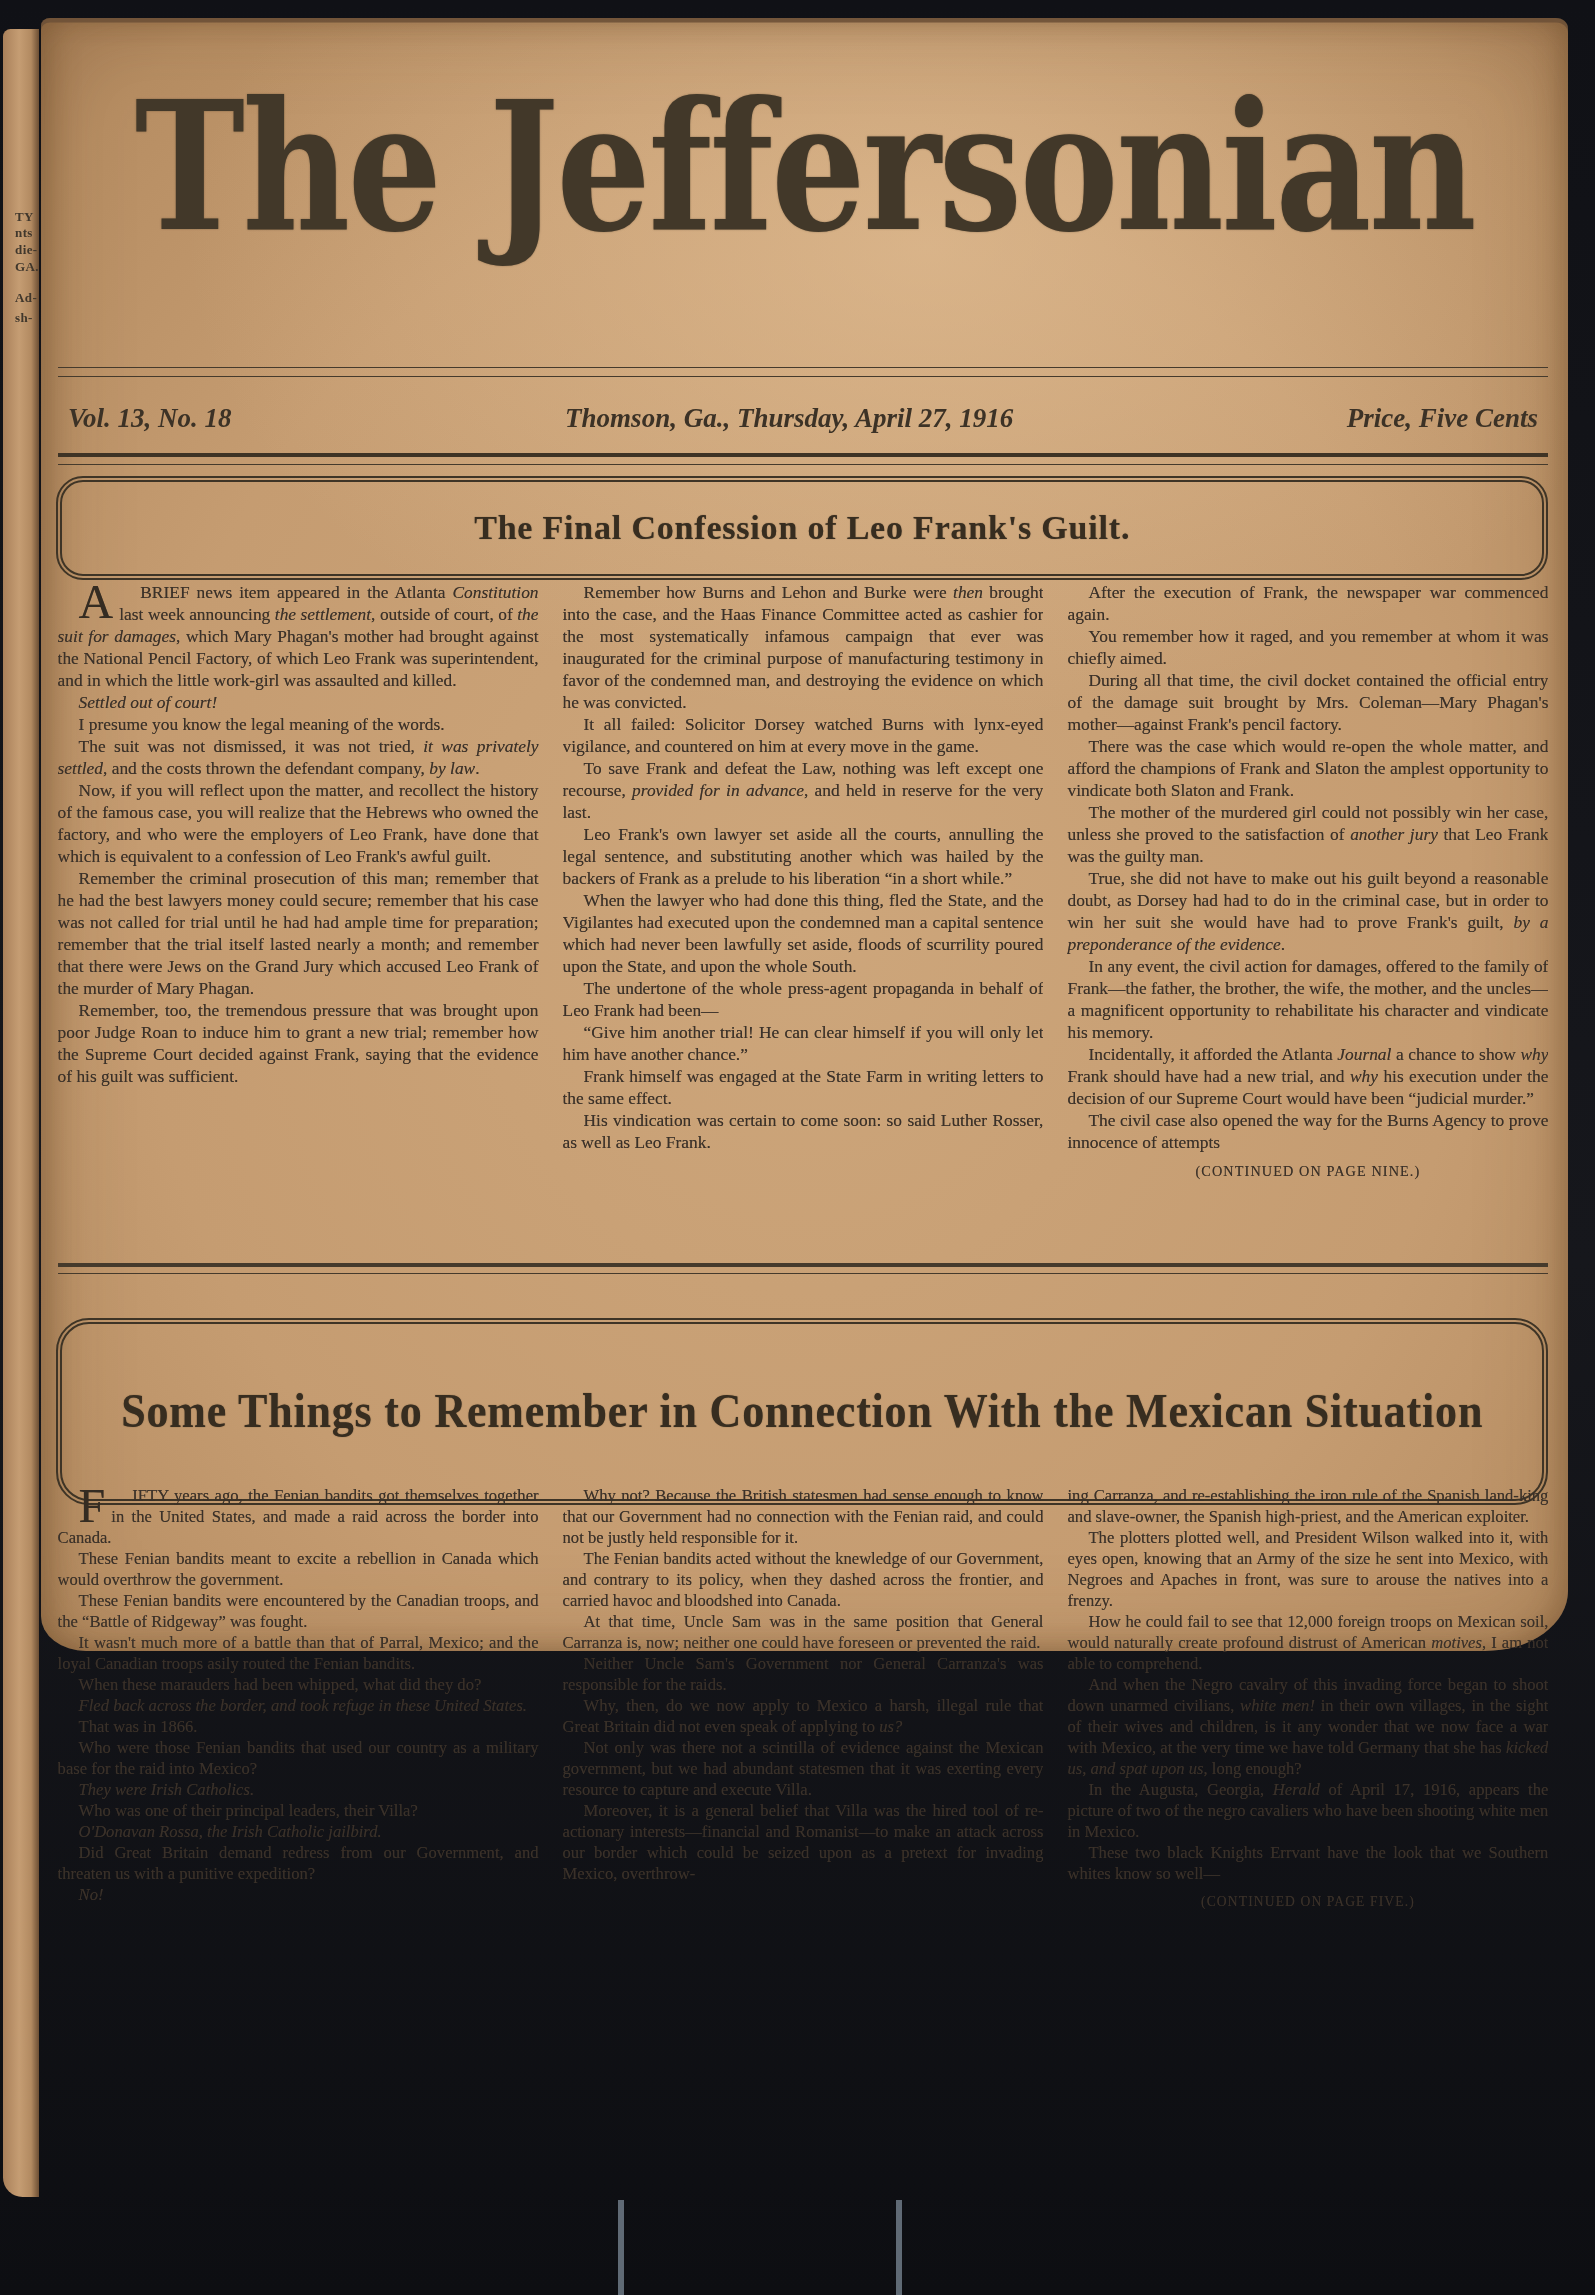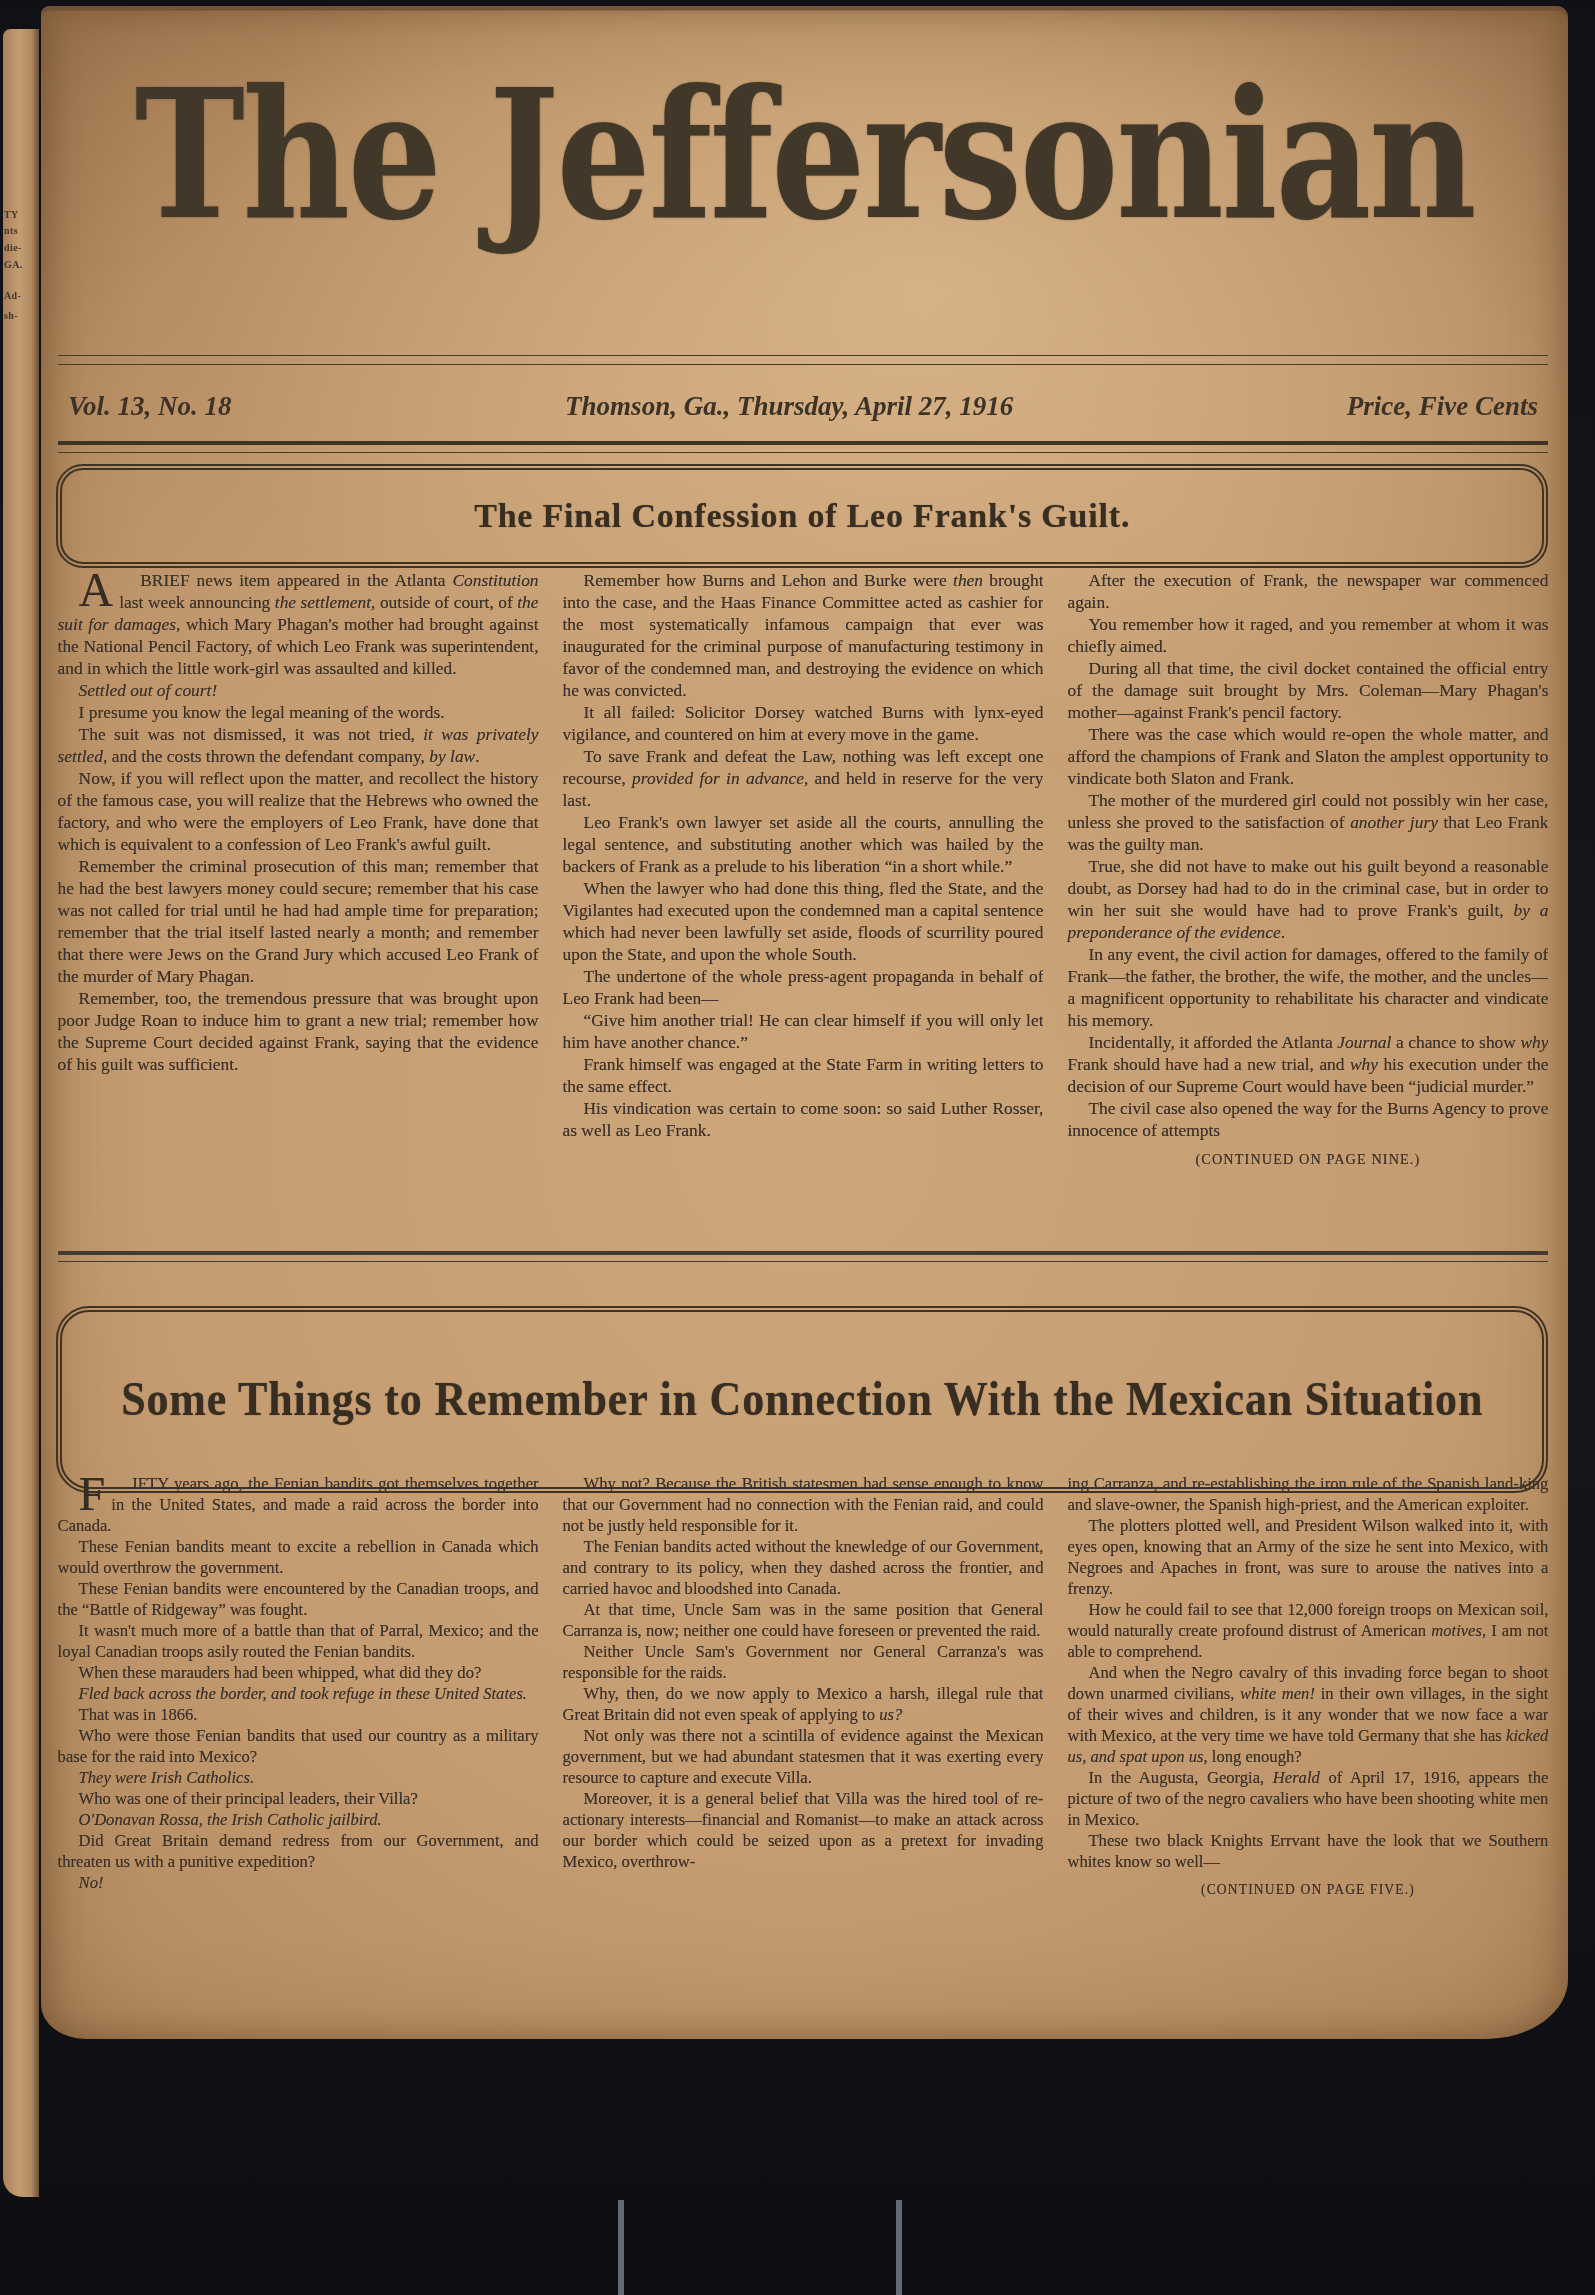--- a/index.html
+++ b/index.html
@@ -8,27 +8,27 @@
     background:linear-gradient(180deg,#101116 0%,#16171c 55%,#0d0e12 100%);
     font-family:"Liberation Serif","DejaVu Serif",serif;
   }
   
   .sliver {
     position:absolute; left:3px; top:29px; width:36px; height:2168px;
     background:linear-gradient(90deg,#a9805a 0%,#c59d73 45%,#b28a61 78%,#6d4f34 100%);
     border-radius:7.6px 0 0 19.6px;
   }
   .sliver .frag {
-    position:absolute; left:1px; font-size:10px; font-weight:bold; color:#40372c;
+    position:absolute; left:12px; font-size:13px; font-weight:bold; color:#40372c;
     letter-spacing:0.4px; white-space:nowrap;
   }
   .frag0{top:180px}.frag1{top:196px}.frag2{top:213px}.frag3{top:230px}.frag4{top:261px}.frag5{top:281px}
   
   .page {
-    position:absolute; left:41px; top:6px; width:1527px; height:2033px;
+    position:absolute; left:41px; top:18px; width:1527px; height:1633px;
     background:
       radial-gradient(ellipse 1057px 680px at 58% 14%, rgba(236,202,160,0.5), rgba(236,202,160,0) 70%),
       radial-gradient(ellipse 1209px 1360px at 50% 55%, #cda67b 0%, #c59c71 55%, #b78e63 82%, #9f7751 100%);
     border-radius:9px 12px 83px 45px / 7.6px 10.6px 60px 35px;
     box-shadow: inset 0 4.5px 0 rgba(110,81,55,0.9), inset 0 0 91px rgba(96,64,33,0.28), inset -10.6px 0 23px rgba(96,64,33,0.25), inset 13.6px 0 27px rgba(96,64,33,0.28);
     color:#39302a;
   }
   .masthead {
     position:absolute; top:44px; left:0; width:100%; text-align:center;
     font-family:"DejaVu Serif","Liberation Serif",serif;

